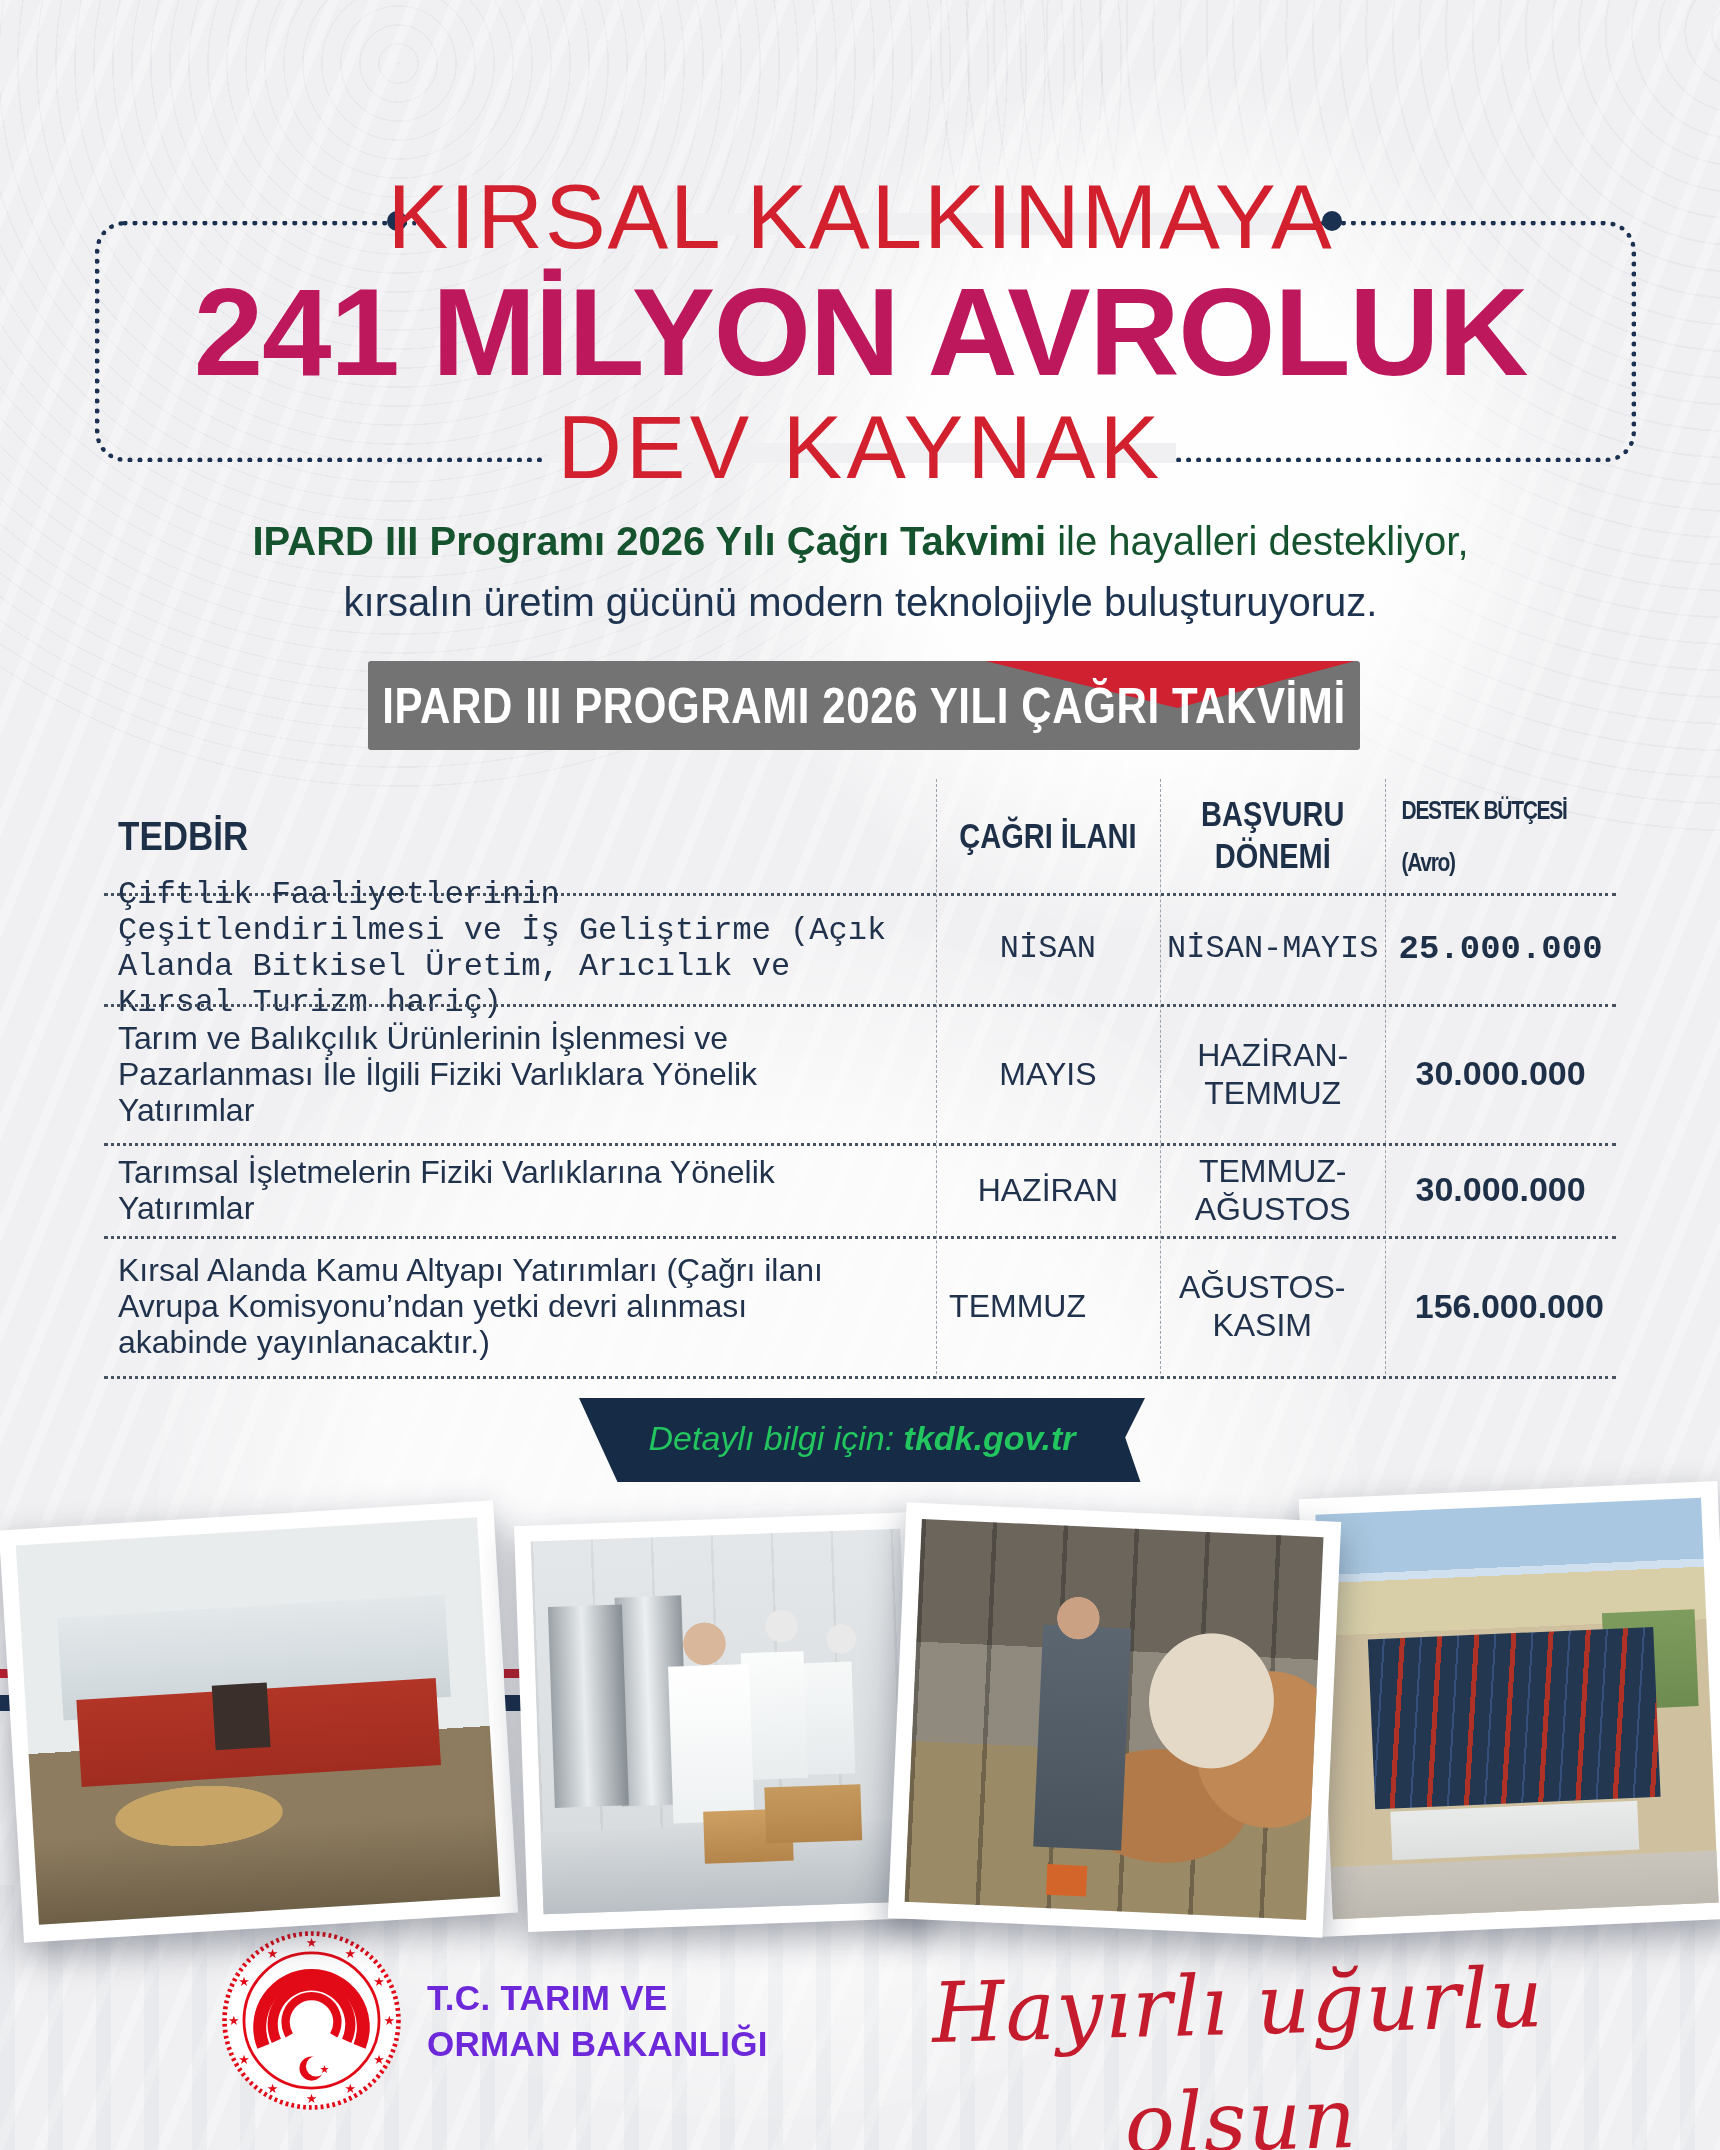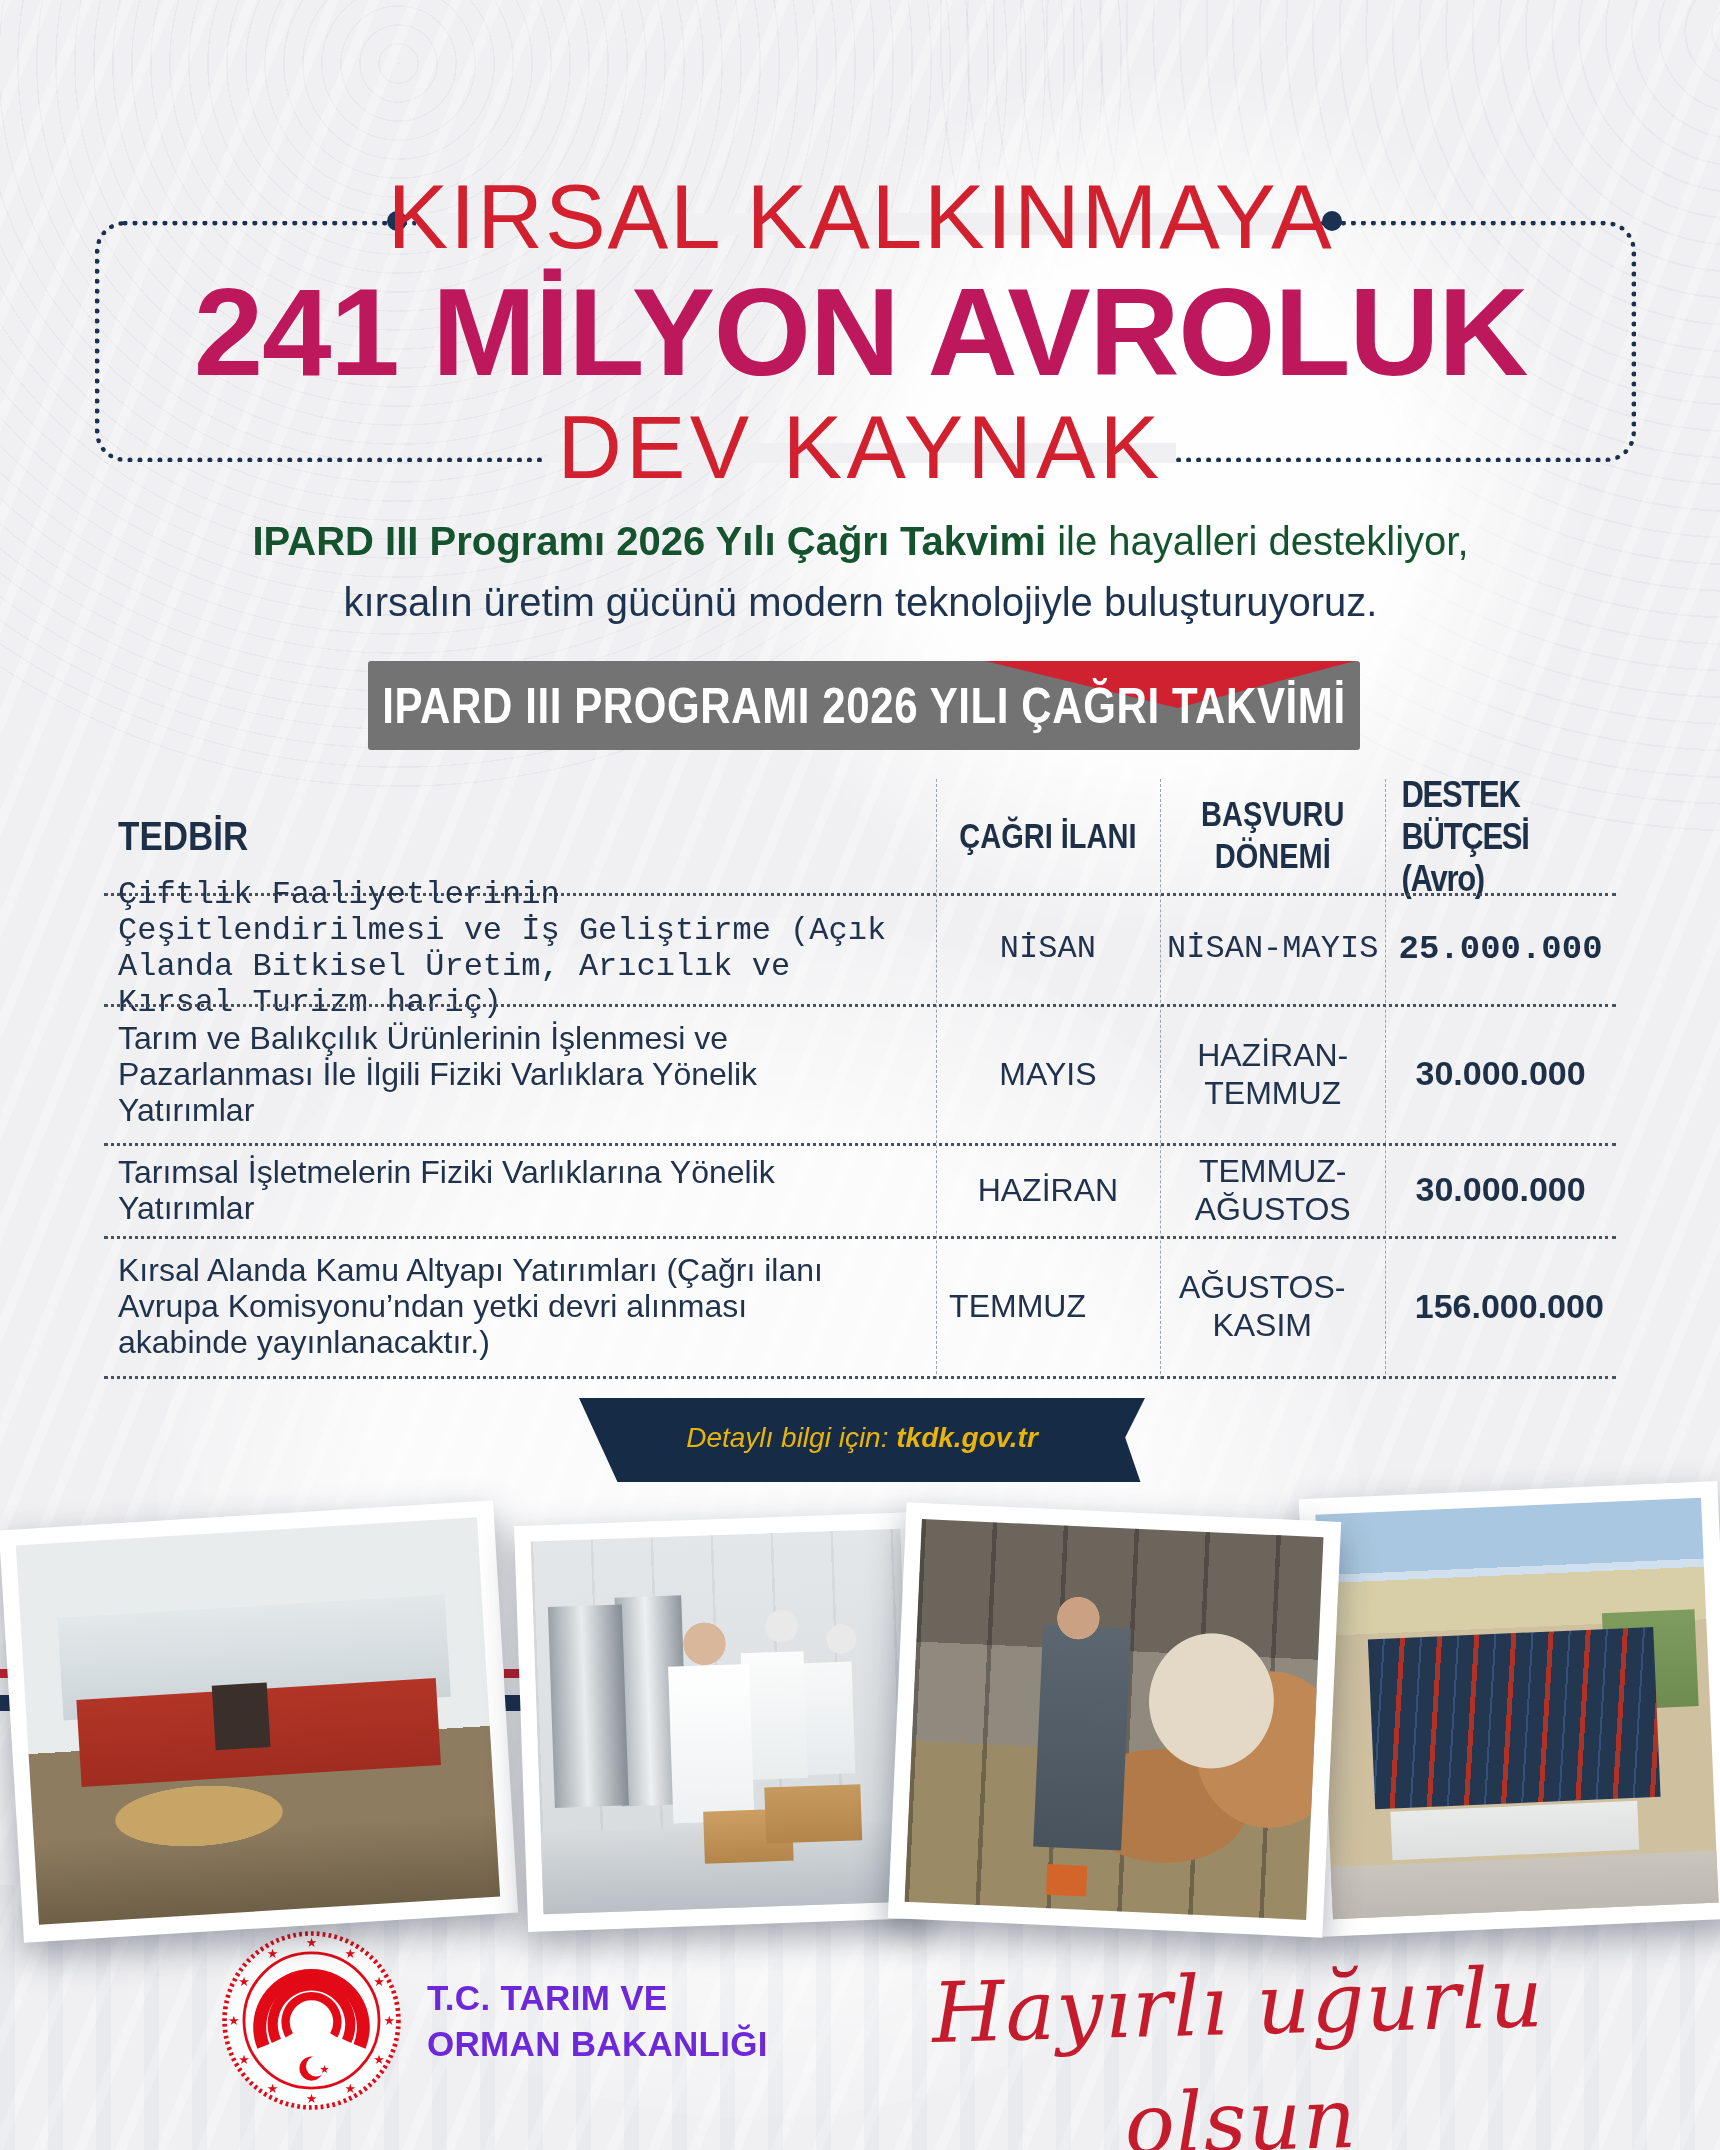--- a/index.html
+++ b/index.html
@@ -54,26 +54,26 @@
          font-size:32px;line-height:38px;color:#20324c;padding:0 5px;}
   .c-but{width:231px;display:flex;align-items:center;justify-content:center;font-weight:bold;
          font-size:34px;color:#1d3047;}
   .hcell{font-weight:bold;color:#1d3047;}
   .h-ted{width:832px;display:flex;align-items:center;padding-left:14px;font-size:35px;}
   .h-mid{width:225px;display:flex;align-items:center;justify-content:center;text-align:center;
          font-size:29px;line-height:35px;}
   .h-mid span,.h-but span{display:inline-block;transform:scaleY(1.2);}
   .h-ted span{display:inline-block;transform:scaleY(1.15);transform-origin:left center;}
   .h-but{width:231px;display:flex;align-items:center;justify-content:flex-start;text-align:left;
-         padding-left:16.4px;font-size:31px;line-height:35px;letter-spacing:-1.3px;}
+         padding-left:16.4px;font-size:21px;line-height:43px;letter-spacing:-1.3px;}
   
   #info-banner{left:579px;top:1398px;width:566px;height:84px;background:#152b46;
                clip-path:polygon(0 0,100% 0,96.5% 47%,99.2% 100%,6.8% 100%);
                display:flex;align-items:center;justify-content:center;}
-  #info-banner .txt{color:#eab308;font-style:italic;font-size:28px;white-space:nowrap;padding-bottom:3.8px;}
+  #info-banner .txt{color:#22c55e;font-style:italic;font-size:34px;white-space:nowrap;padding-bottom:3.8px;}
   #info-banner .url{font-weight:bold;}
   
   #dash-red{left:0;top:1669px;width:1721px;height:8.9px;
             background:repeating-linear-gradient(90deg,#c9202e 0 25px, rgba(0,0,0,0) 25px 42px);}
   #bar-navy{left:0;top:1695px;width:1721px;height:16.4px;background:#1b3152;}
   
   .photo{position:absolute;background:#ffffff;padding:16.4px;box-shadow:0 14px 35px rgba(25,35,55,.38);}
   .pic{width:100%;height:100%;}
   #photo1{left:11.4px;top:1515px;width:462px;height:380px;transform:rotate(-3.5deg);z-index:2;}
   #photo2{left:521px;top:1519px;width:370px;height:373px;transform:rotate(-2deg);z-index:3;}

